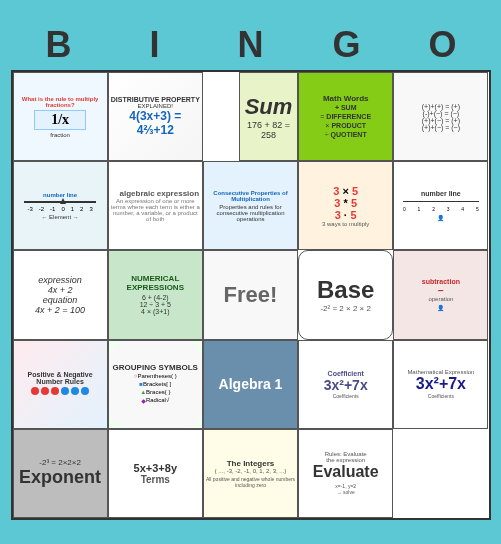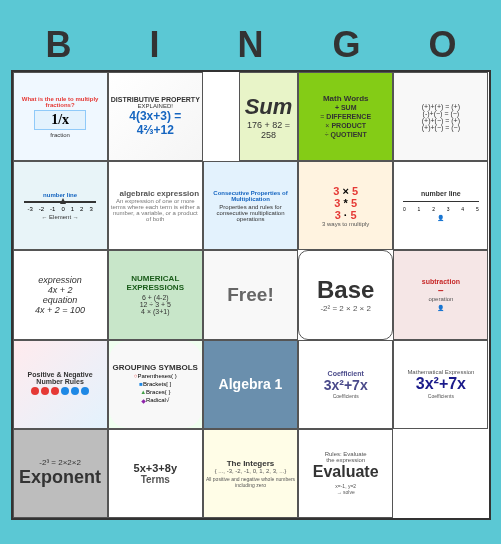--- a/index.html
+++ b/index.html
@@ -121,21 +121,21 @@
     }
     .base-equation {
       font-size: 8px;
       color: #555;
     }
 
     .free-cell {
       background: #f8f8f8;
     }
     .free-text {
-      font-size: 19px;
+      font-size: 22px;
       font-weight: bold;
       color: #666;
     }
 
     .exponent-cell {
       background: #ccc;
       justify-content: flex-end;
     }
     .exponent-text {
       font-size: 18px;

